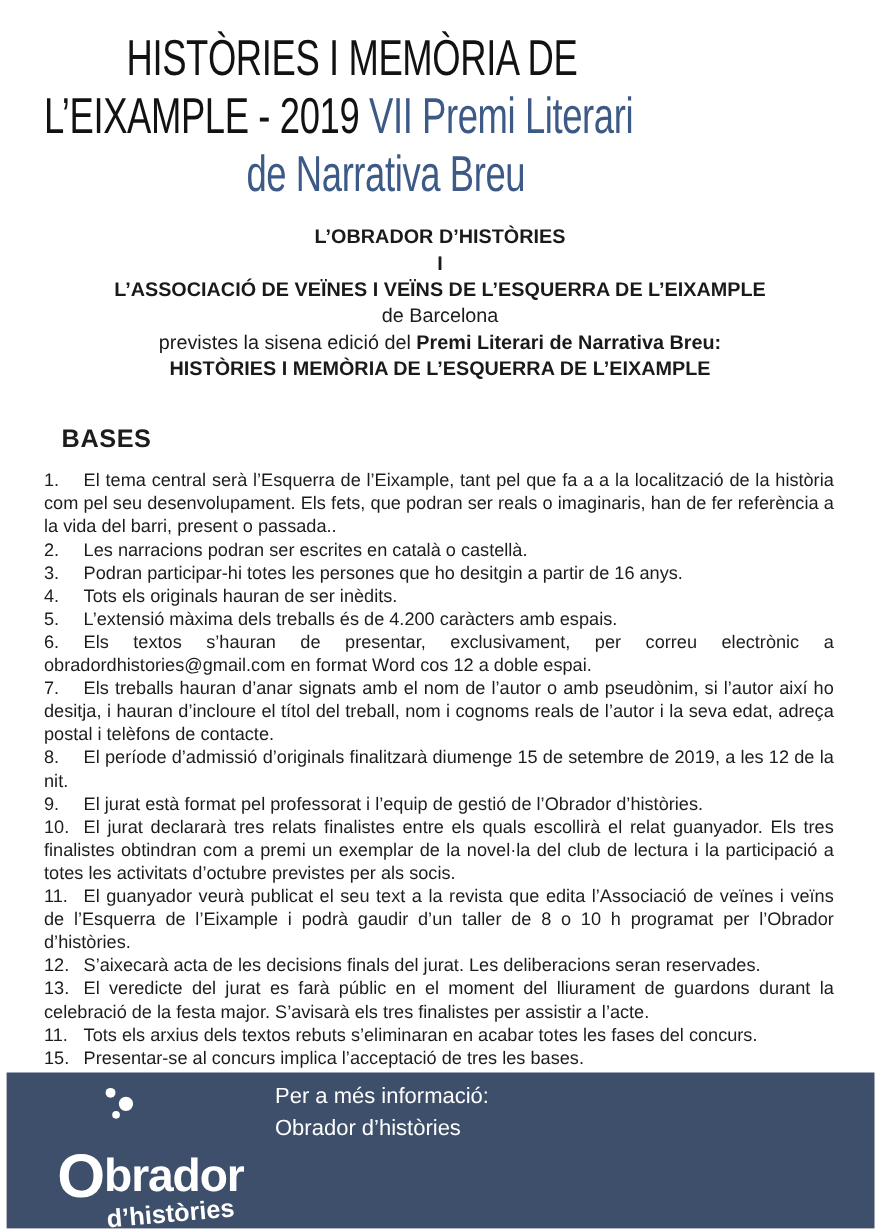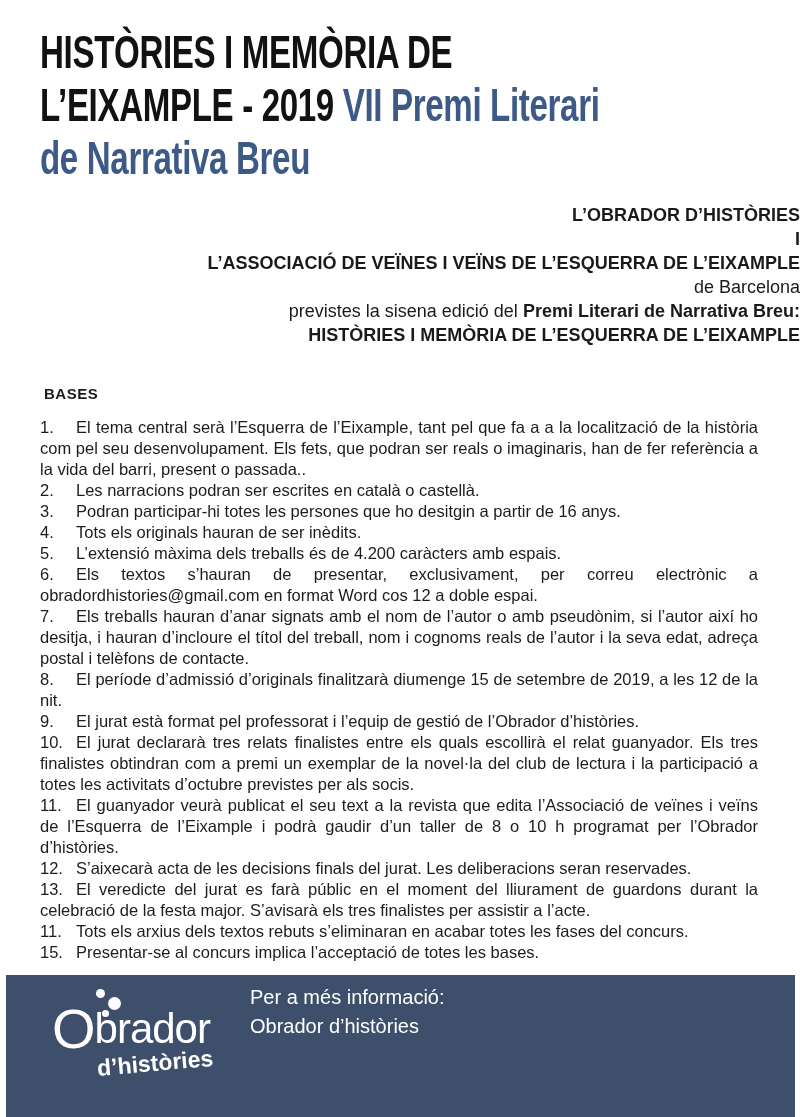--- a/index.html
+++ b/index.html
@@ -7,43 +7,44 @@
     position:relative;
     width:800px;height:1117px;
     background:#ffffff;
     overflow:hidden;
     font-family:"Liberation Sans",sans-serif;
     color:#1c1c1c;
   }
   
   .title{
     margin:26px 40px 0 40px;
-    font-weight:bold;
+    font-weight:normal;
     font-size:46px;
     line-height:53px;
     color:#121212;
     letter-spacing:-0.5px;
+    text-align:center;
   }
   .t-line{display:block;white-space:nowrap;}
   .t-scale{display:inline-block;transform:scaleX(0.72);transform-origin:0 50%;}
   .accent{color:#3d5a87;}
   
   .intro{
     margin-top:18px;
-    text-align:right;
+    text-align:center;
     font-size:18px;
     line-height:24px;
     color:#1a1a1a;
   }
   .intro div{white-space:nowrap;}
   .b{font-weight:bold;}
   
   .bases-heading{
-    margin:38px 40px 0 44px;
-    font-size:15px;
+    margin:38px 40px 0 56px;
+    font-size:23px;
     font-weight:bold;
     letter-spacing:0.5px;
   }
   .bases{
     margin:15px 42px 0 40px;
     font-size:16.5px;
     line-height:21px;
     text-align:justify;
     overflow-wrap:break-word;
   }
@@ -55,22 +56,22 @@
     left:6px;right:5px;top:975px;bottom:0;
     background:#3d4f6b;
     color:#ffffff;
   }
   .logo{position:absolute;left:46px;top:26px;width:190px;}
   .bubble{position:absolute;background:#ffffff;border-radius:50%;}
   .bubble-1{width:9px;height:9px;left:44px;top:-12px;}
   .bubble-2{width:13px;height:13px;left:56px;top:-4px;}
   .bubble-3{width:7px;height:7px;left:50px;top:9px;}
   .logo-word{
-    font-size:42px;font-weight:normal;line-height:1;
-    letter-spacing:-1px;white-space:nowrap;
+    font-size:42px;font-weight:bold;line-height:1;
+    letter-spacing:-1px;white-space:nowrap;margin-top:40px;
   }
   .logo-O{font-size:56px;vertical-align:-5px;}
   .logo-sub{
     font-size:23px;font-weight:bold;
     margin-left:44px;margin-top:-2px;
     transform:rotate(-5deg);transform-origin:0 0;
     white-space:nowrap;
   }
   .footer-text{
     position:absolute;left:244px;top:8px;
@@ -108,21 +109,21 @@
       <p><span class="num">5.</span><span>L’extensió màxima dels treballs és de 4.200 caràcters amb espais.</span></p>
       <p><span class="num">6.</span><span>Els textos s’hauran de presentar, exclusivament, per correu electrònic a obradordhistories@gmail.com en format Word cos 12 a doble espai.</span></p>
       <p><span class="num">7.</span><span>Els treballs hauran d’anar signats amb el nom de l’autor o amb pseudònim, si l’autor així ho desitja, i hauran d’incloure el títol del treball, nom i cognoms reals de l’autor i la seva edat, adreça postal i telèfons de contacte.</span></p>
       <p><span class="num">8.</span><span>El període d’admissió d’originals finalitzarà diumenge 15 de setembre de 2019, a les 12 de la nit.</span></p>
       <p><span class="num">9.</span><span>El jurat està format pel professorat i l’equip de gestió de l’Obrador d’històries.</span></p>
       <p><span class="num">10.</span><span>El jurat declararà tres relats finalistes entre els quals escollirà el relat guanyador. Els tres finalistes obtindran com a premi un exemplar de la novel·la del club de lectura i la participació a totes les activitats d’octubre previstes per als socis.</span></p>
       <p><span class="num">11.</span><span>El guanyador veurà publicat el seu text a la revista que edita l’Associació de veïnes i veïns de l’Esquerra de l’Eixample i podrà gaudir d’un taller de 8 o 10 h programat per l’Obrador d’històries.</span></p>
       <p><span class="num">12.</span><span>S’aixecarà acta de les decisions finals del jurat. Les deliberacions seran reservades.</span></p>
       <p><span class="num">13.</span><span>El veredicte del jurat es farà públic en el moment del lliurament de guardons durant la celebració de la festa major. S’avisarà els tres finalistes per assistir a l’acte.</span></p>
       <p><span class="num">11.</span><span>Tots els arxius dels textos rebuts s’eliminaran en acabar totes les fases del concurs.</span></p>
-      <p><span class="num">15.</span><span>Presentar-se al concurs implica l’acceptació de totes les bases.</span></p>
+      <p><span class="num">15.</span><span>Presentar-se al concurs implica l’acceptació de tres les bases.</span></p>
     </div>
 
   <div class="footer" style="background: rgb(61, 79, 107);">
     <div class="logo">
       <span class="bubble bubble-1"></span>
       <span class="bubble bubble-2"></span>
       <span class="bubble bubble-3"></span>
       <div class="logo-word"><span class="logo-O">O</span><span>brador</span></div>
       <div class="logo-sub">d’històries</div>
     </div>

